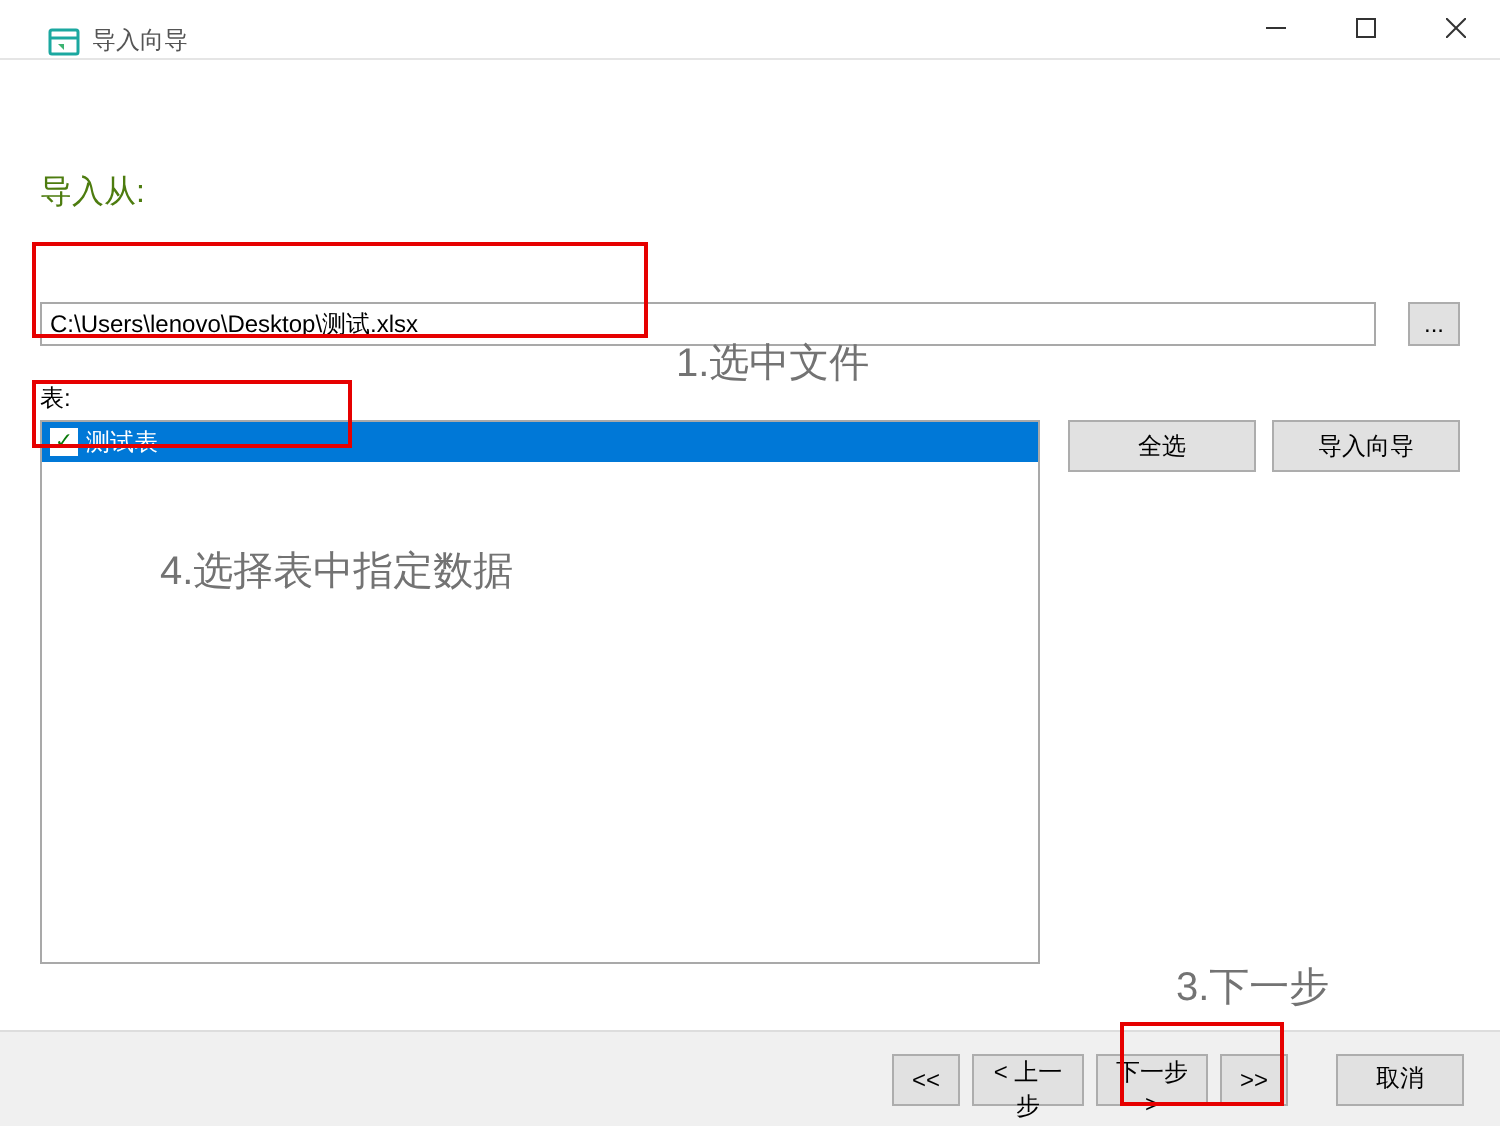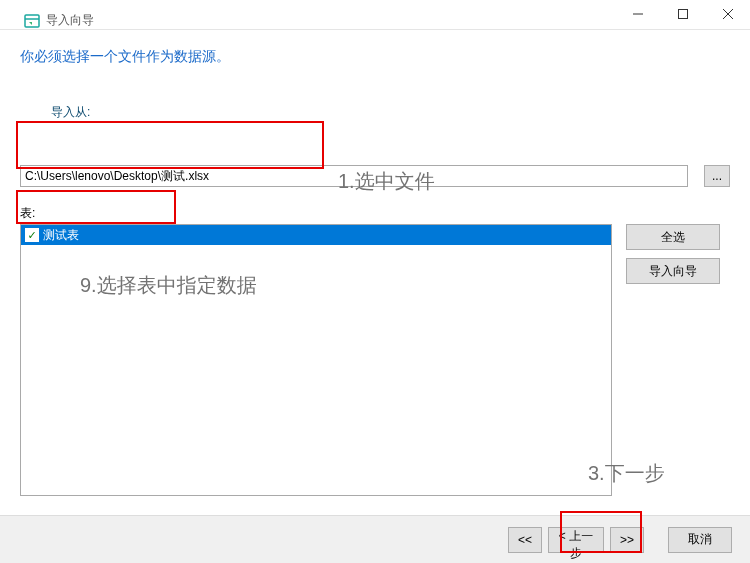--- a/index.html
+++ b/index.html
@@ -40,25 +40,24 @@
     }
     .heading {
       color: #1b6ac9;
       font-size: 14px;
     }
     .import-section {
       margin-top: 38px;
       position: relative;
     }
     .import-label {
-      font-size: 12px;
-      color: #0c4a6e;
+      font-size: 16px;
+      color: #4d7c0f;
       margin-bottom: 2px;
       display: block;
-      margin-left: 31px;
     }
     .path-row {
       display: flex;
       gap: 16px;
       align-items: center;
       margin-top: 44px;
     }
     .path-input {
       flex: 1;
       height: 22px;
@@ -104,21 +103,21 @@
     .checkmark {
       color: #0a7a0a;
       background: #fff;
       width: 14px; height: 14px;
       display: inline-flex; align-items: center; justify-content: center;
       font-size: 11px;
       line-height: 1;
     }
     .side-buttons {
       display: flex;
-      flex-direction: column;
+      flex-direction: row;
       gap: 8px;
     }
     .std-btn {
       width: 94px;
       height: 26px;
       border: 1px solid #adadad;
       background: #e1e1e1;
       font-size: 12px;
       cursor: pointer;
       font-family: inherit;
@@ -186,21 +185,20 @@
     <div class="win-btn">
       <svg width="10" height="10">
           <line x1="0" y1="0" x2="10" y2="10" stroke="#333" stroke-width="1"></line>
           <line x1="10" y1="0" x2="0" y2="10" stroke="#333" stroke-width="1"></line>
         </svg>
     </div>
   </div>
 </div>
 
 <div class="content">
-  <div class="heading">你必须选择一个文件作为数据源。</div>
 
   <div class="import-section">
     <span class="import-label">导入从:</span>
     <div class="path-row">
       <input class="path-input" type="text" value="C:\Users\lenovo\Desktop\测试.xlsx" style="">
       <button class="browse-btn">...</button>
     </div>
   </div>
 
   <div class="table-section">
@@ -216,24 +214,25 @@
         <button class="std-btn">全选</button>
         <button class="std-btn">导入向导</button>
       </div>
     </div>
   </div>
 </div>
 
 <div class="footer">
   <button class="nav-btn small">&lt;&lt;</button>
   <button class="nav-btn med">&lt; 上一步</button>
+  <button class="nav-btn med">下一步 &gt;</button>
   <button class="nav-btn small">&gt;&gt;</button>
   <button class="nav-btn cancel">取消</button>
 </div>
 
 <div class="anno-box" style="left:16px; top:121px; width:308px; height:48px;"></div>
 <div class="anno-text" style="left:338px; top:168px;">1.选中文件</div>
 
 <div class="anno-box" style="left:16px; top:190px; width:160px; height:34px;"></div>
-<div class="anno-text" style="left:80px; top:272px;">9.选择表中指定数据</div>
+<div class="anno-text" style="left:80px; top:272px;">4.选择表中指定数据</div>
 
 <div class="anno-box" style="left:560px; top:511px; width:82px; height:42px;"></div>
-<div class="anno-text" style="left:588px; top:460px;">3.下一步</div>
+<div class="anno-text" style="left:588px; top:480px;">3.下一步</div>
 
 </body></html>

